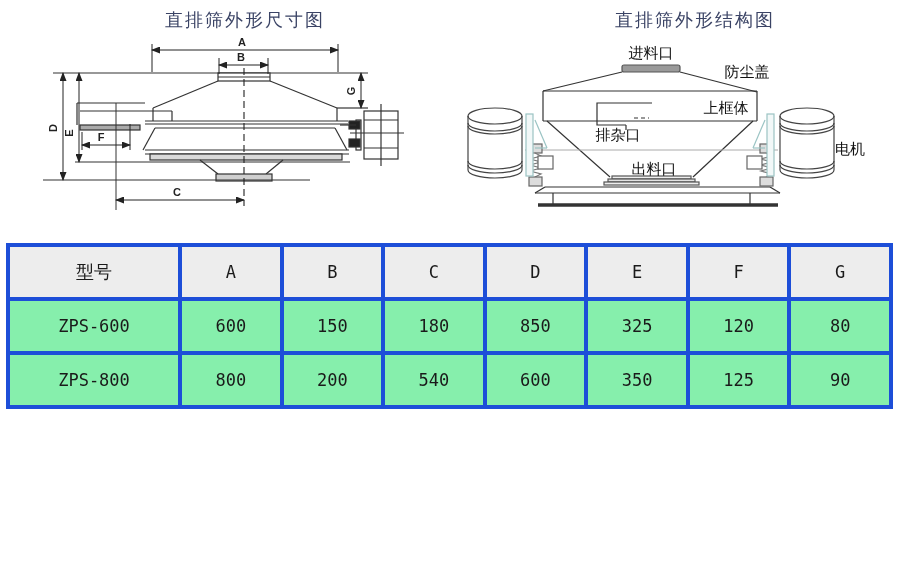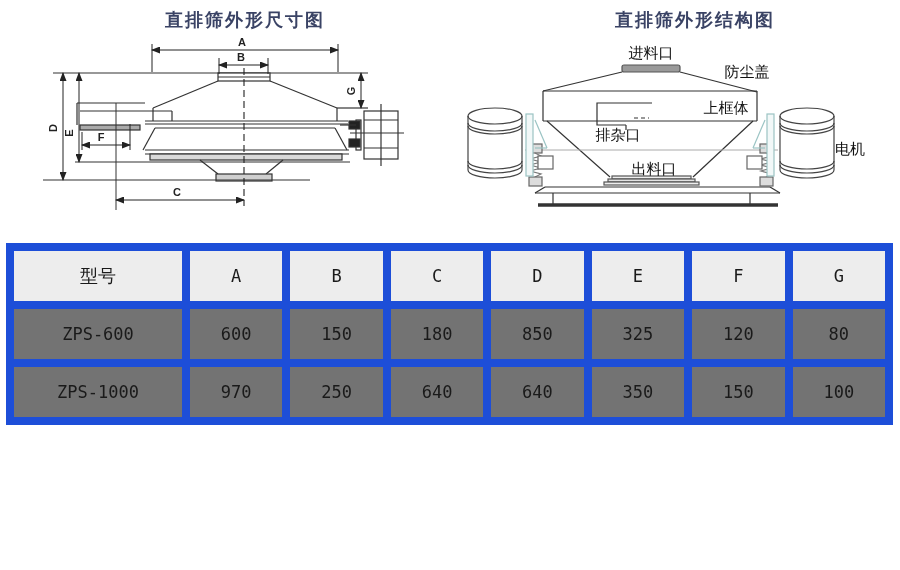--- a/index.html
+++ b/index.html
@@ -1,37 +1,37 @@
 <!DOCTYPE html>
 <html><head>
 <meta charset="utf-8">
 <style>
   html,body{margin:0;padding:0;background:#fff;}
   .canvas{position:relative;width:900px;height:570px;background:#ffffff;overflow:hidden;
           font-family:"Liberation Sans",sans-serif;}
   .diagram-title{position:absolute;top:8px;width:450px;text-align:center;
-          font-family:"Liberation Sans",sans-serif;font-size:18px;font-weight:bold;
+          font-family:"Liberation Sans",sans-serif;font-size:18px;font-weight:normal;
           color:#3a4365;letter-spacing:2px;}
   #dim-title{left:20px;}
   #struct-title{left:470px;}
   .diagram-svg{position:absolute;top:28px;width:450px;height:202px;}
   #dim-svg{left:0;}
   #struct-svg{left:450px;}
 
   svg text.dimletter{font-family:"Liberation Sans",sans-serif;font-size:11px;font-weight:700;fill:#222;}
   svg text.cjk{font-family:"Liberation Serif",serif;font-size:15px;fill:#111;}
 
   table.spec{position:absolute;left:6px;top:243px;width:887px;border-collapse:collapse;
           table-layout:fixed;font-family:"DejaVu Sans Mono","Liberation Sans",sans-serif;
           font-size:17px;color:#1a1a1a;}
-  table.spec th,table.spec td{border:8px solid #1d4ed8;text-align:center;vertical-align:middle;
+  table.spec th,table.spec td{border:4px solid #1d4ed8;text-align:center;vertical-align:middle;
           padding:0;height:50px;font-weight:normal;}
   table.spec th{background:#ededed;font-size:17px;}
   table.spec th:first-child{width:168px;font-size:18px;}
-  table.spec td{background:#737373;}
+  table.spec td{background:#86efac;}
 </style>
 </head>
 <body>
 
 <div class="canvas">
 
   <div class="diagram-title" id="dim-title">直排筛外形尺寸图</div>
   <div class="diagram-title" id="struct-title">直排筛外形结构图</div>
 
   <svg class="diagram-svg" id="dim-svg" viewBox="0 0 450 202">
@@ -201,25 +201,25 @@
           <td>ZPS-600</td>
           <td>600</td>
           <td>150</td>
           <td>180</td>
           <td>850</td>
           <td>325</td>
           <td>120</td>
           <td>80</td>
         </tr>
         <tr>
-          <td>ZPS-1000</td>
-          <td>970</td>
-          <td>250</td>
-          <td>640</td>
-          <td>640</td>
+          <td>ZPS-800</td>
+          <td>800</td>
+          <td>200</td>
+          <td>540</td>
+          <td>600</td>
           <td>350</td>
-          <td>150</td>
-          <td>100</td>
+          <td>125</td>
+          <td>90</td>
         </tr>
       </tbody>
   </table>
 
 </div>
 
 </body></html>

